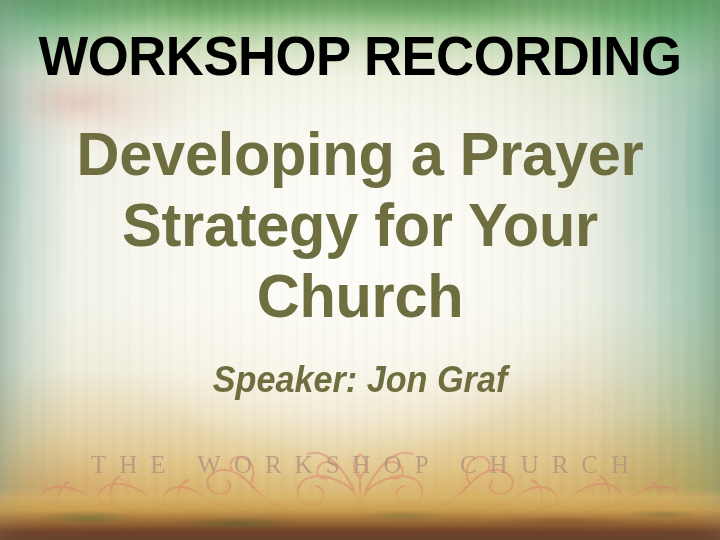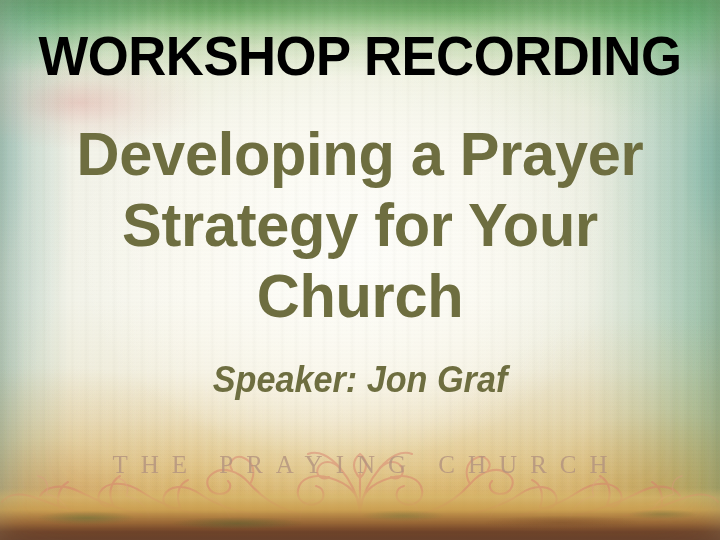--- a/index.html
+++ b/index.html
@@ -310,17 +310,17 @@
 
     <div id="main-title">
       <span class="tline">Developing a Prayer</span>
       <span class="tline">Strategy for Your</span>
       <span class="tline">Church</span>
     </div>
 
     <div id="speaker">Speaker: Jon Graf</div>
 
     <div id="conf-block">
-      <span class="cline">THE PRAYING CHURCH</span>
+      <span class="cline">THE WORKSHOP CHURCH</span>
     </div>
 
   </div>
 </div>
 
 </body></html>

